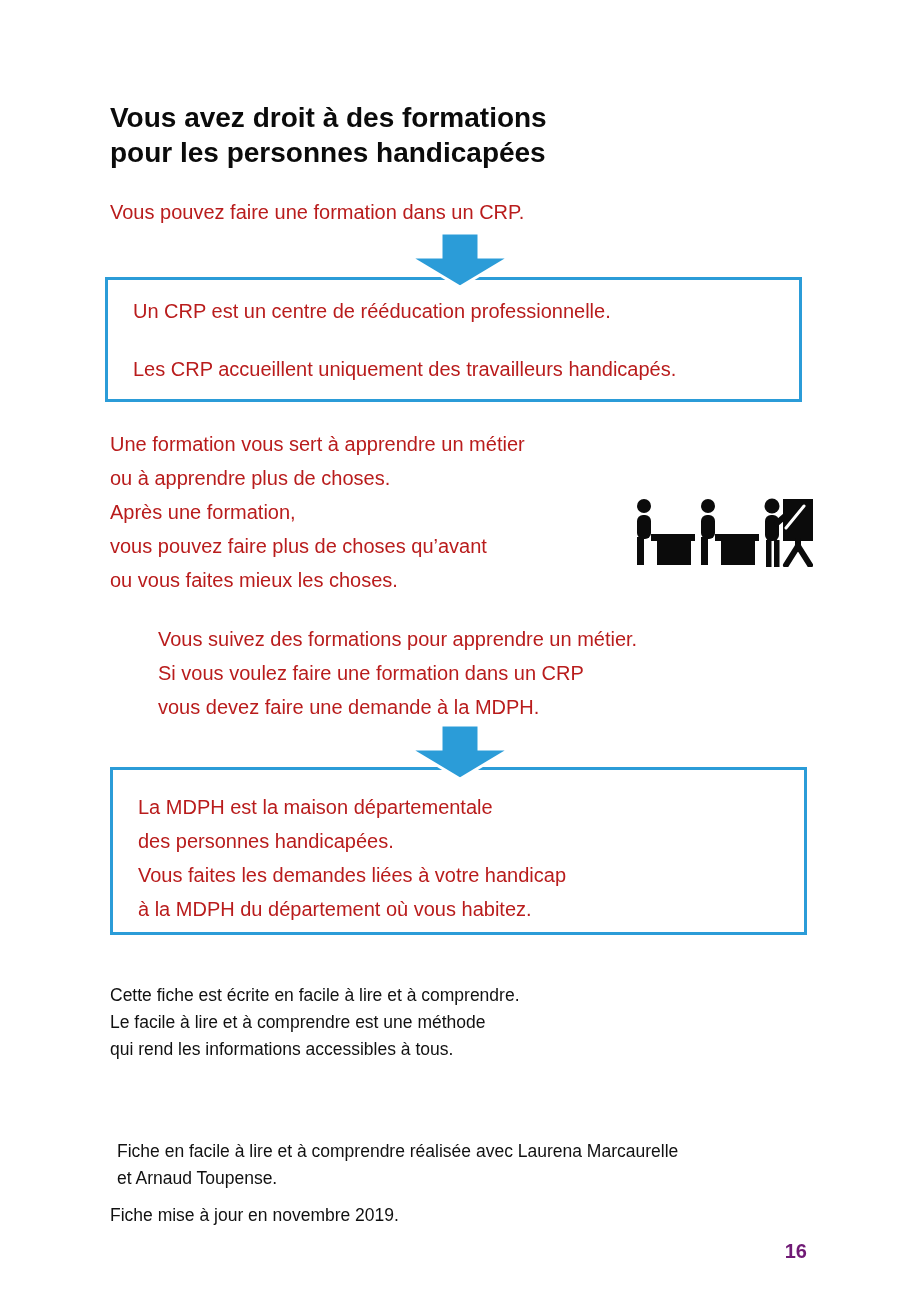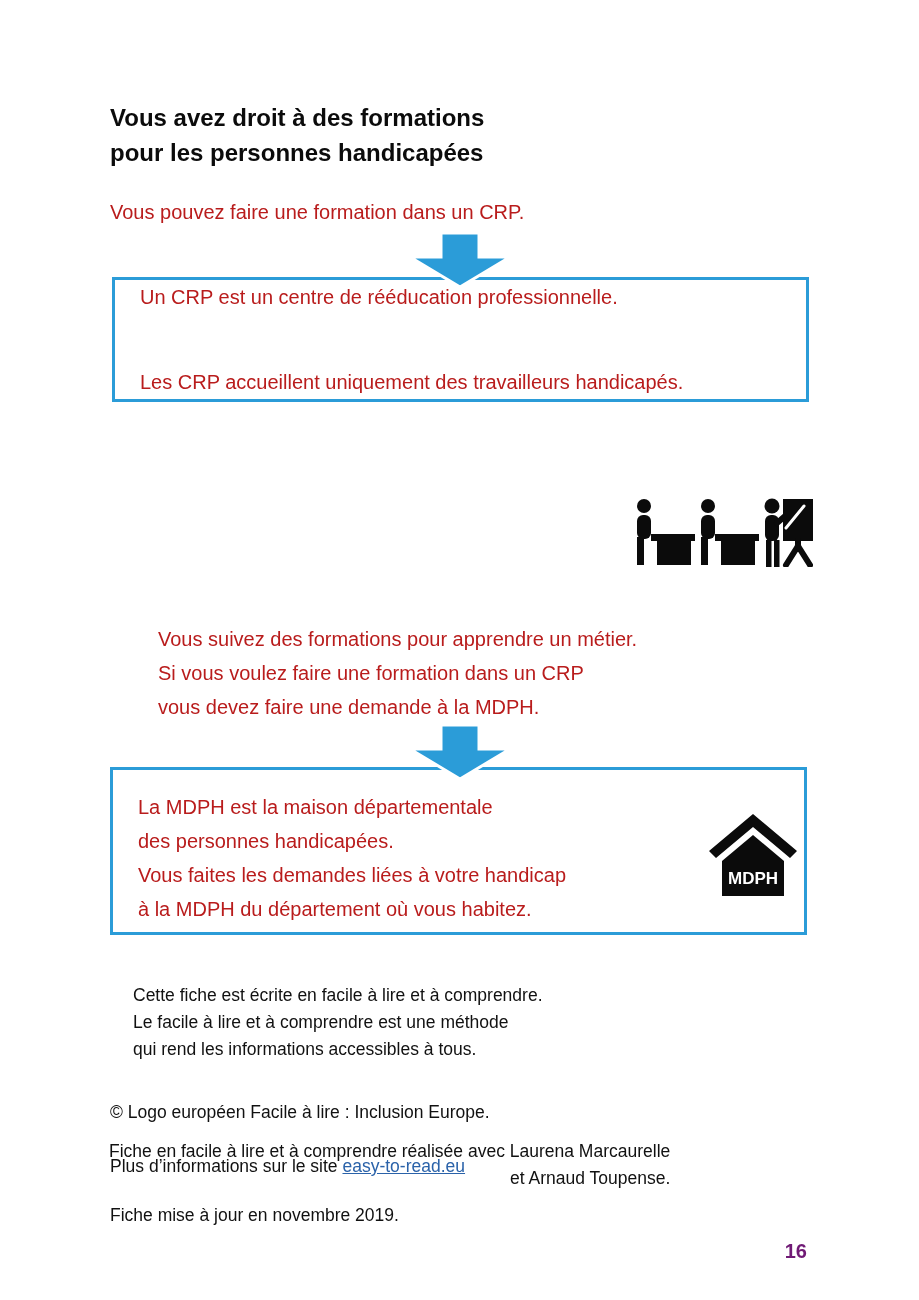--- a/index.html
+++ b/index.html
@@ -6,35 +6,35 @@
   .page{
     position:relative;
     width:919px;height:1300px;
     background:#ffffff;
     font-family:"Liberation Sans", sans-serif;
     color:#111111;
     overflow:hidden;
   }
   .abs{position:absolute;}
   .title{
-    font-size:24px;font-weight:bold;line-height:35px;
+    font-size:28px;font-weight:bold;line-height:35px;
     white-space:pre-line;color:#0b0b0b;
   }
   .body-text{
     font-size:20px;line-height:34px;
     white-space:pre-line;color:#b91c1c;
   }
   .box{
     border:3px solid #2b9cd8;
     box-sizing:border-box;
     background:#ffffff;
   }
   .box1{
-    left:112px;top:277px;width:697px;height:125px;
-    display:flex;flex-direction:column;justify-content:space-between;
+    left:105px;top:277px;width:697px;height:125px;
+    display:flex;flex-direction:column;justify-content:center;
     gap:24px;padding:0 25px;
   }
   .box2{
     left:110px;top:767px;width:697px;height:168px;
     padding:20px 43px 0 25px;
   }
   .arrow-svg{display:block;}
   .footer-text{
     font-size:17.5px;line-height:27px;
     white-space:pre-line;color:#111111;
@@ -61,20 +61,25 @@
     <svg class="arrow-svg" width="100" height="58" viewBox="0 0 100 58" aria-hidden="true">
       <polygon points="31,2 69,2 69,26 100,26 50,56 0,26 31,26" fill="#2b9cd8" stroke="#ffffff" stroke-width="3"></polygon>
     </svg>
   </div>
 
   <div class="abs box box1">
     <div class="body-text">Un CRP est un centre de rééducation professionnelle.</div>
     <div class="body-text">Les CRP accueillent uniquement des travailleurs handicapés.</div>
   </div>
 
+  <div class="abs body-text" style="left:110px;top:427px;">Une formation vous sert à apprendre un métier
+ou à apprendre plus de choses.
+Après une formation,
+vous pouvez faire plus de choses qu’avant
+ou vous faites mieux les choses.</div>
 
   <div class="abs" style="left:633px;top:497px;">
     <svg width="180" height="70" viewBox="0 0 180 70" aria-hidden="true">
       <g fill="#0b0b0b">
 
         <circle cx="11" cy="9" r="7"></circle>
         <rect x="4" y="18" width="14" height="24" rx="6"></rect>
         <rect x="4" y="40" width="7" height="28"></rect>
         <rect x="18" y="37" width="44" height="7"></rect>
         <rect x="24" y="44" width="34" height="24"></rect>
@@ -110,38 +115,27 @@
     <svg class="arrow-svg" width="100" height="58" viewBox="0 0 100 58" aria-hidden="true">
       <polygon points="31,2 69,2 69,26 100,26 50,56 0,26 31,26" fill="#2b9cd8" stroke="#ffffff" stroke-width="3"></polygon>
     </svg>
   </div>
 
   <div class="abs box box2">
     <div class="body-text" style="max-width:560px;">La MDPH est la maison départementale
 des personnes handicapées.
 Vous faites les demandes liées à votre handicap
 à la MDPH du département où vous habitez.</div>
-    <div class="abs" style="left:596px;top:44px;">
-      <svg width="88" height="84" viewBox="0 0 88 84" aria-hidden="true">
-        <polygon points="44,0 88,37 81,44 44,13 7,44 0,37" fill="#0b0b0b"></polygon>
-        <polygon points="13,47 44,21 75,47 75,82 13,82" fill="#0b0b0b"></polygon>
-        <text x="44" y="70" text-anchor="middle" fill="#ffffff" font-family="Liberation Sans, sans-serif" font-size="17" font-weight="bold">MDPH</text>
-      </svg>
-    </div>
   </div>
 
-  <div class="abs footer-text" style="left:110px;top:982px;margin-left:23px;">Cette fiche est écrite en facile à lire et à comprendre.
+  <div class="abs footer-text" style="left:110px;top:982px;">Cette fiche est écrite en facile à lire et à comprendre.
 Le facile à lire et à comprendre est une méthode
 qui rend les informations accessibles à tous.</div>
 
-  <div class="abs footer-text" style="left:110px;top:1072px;">
-    <div>© Logo européen Facile à lire : Inclusion Europe.</div>
-    <div><span>Plus d’informations sur le site </span><a class="link">easy-to-read.eu</a></div>
-  </div>
 
-  <div class="abs footer-text" style="left:109px;top:1138px;text-align:right;">Fiche en facile à lire et à comprendre réalisée avec Laurena Marcaurelle
+  <div class="abs footer-text" style="left:117px;top:1138px;">Fiche en facile à lire et à comprendre réalisée avec Laurena Marcaurelle
 et Arnaud Toupense.</div>
 
   <div class="abs footer-text" style="left:110px;top:1202px;">Fiche mise à jour en novembre 2019.</div>
 
   <div class="abs pagenum" style="left:607px;top:1240px;width:200px;">16</div>
 
 </div>
 
 </body></html>

